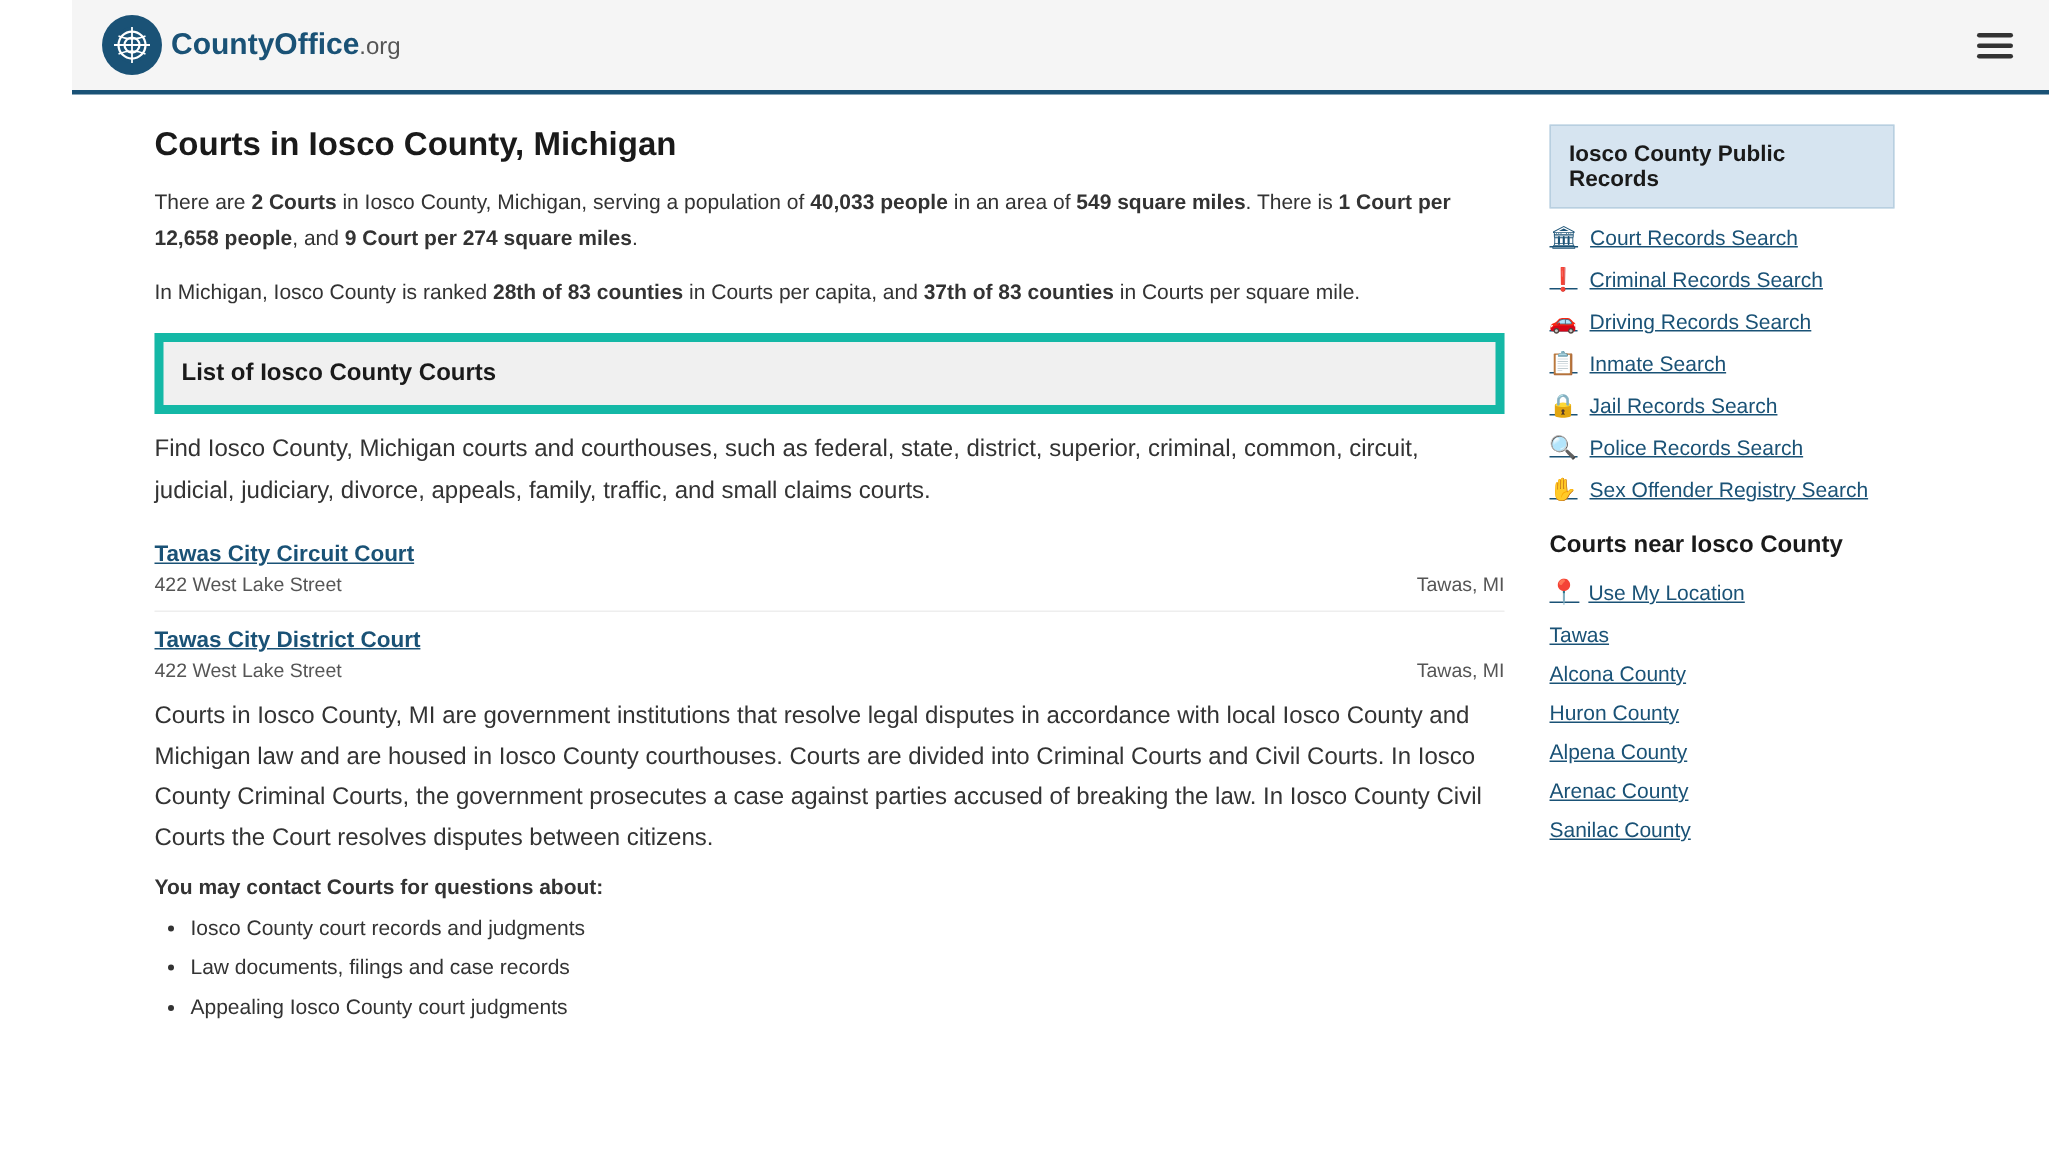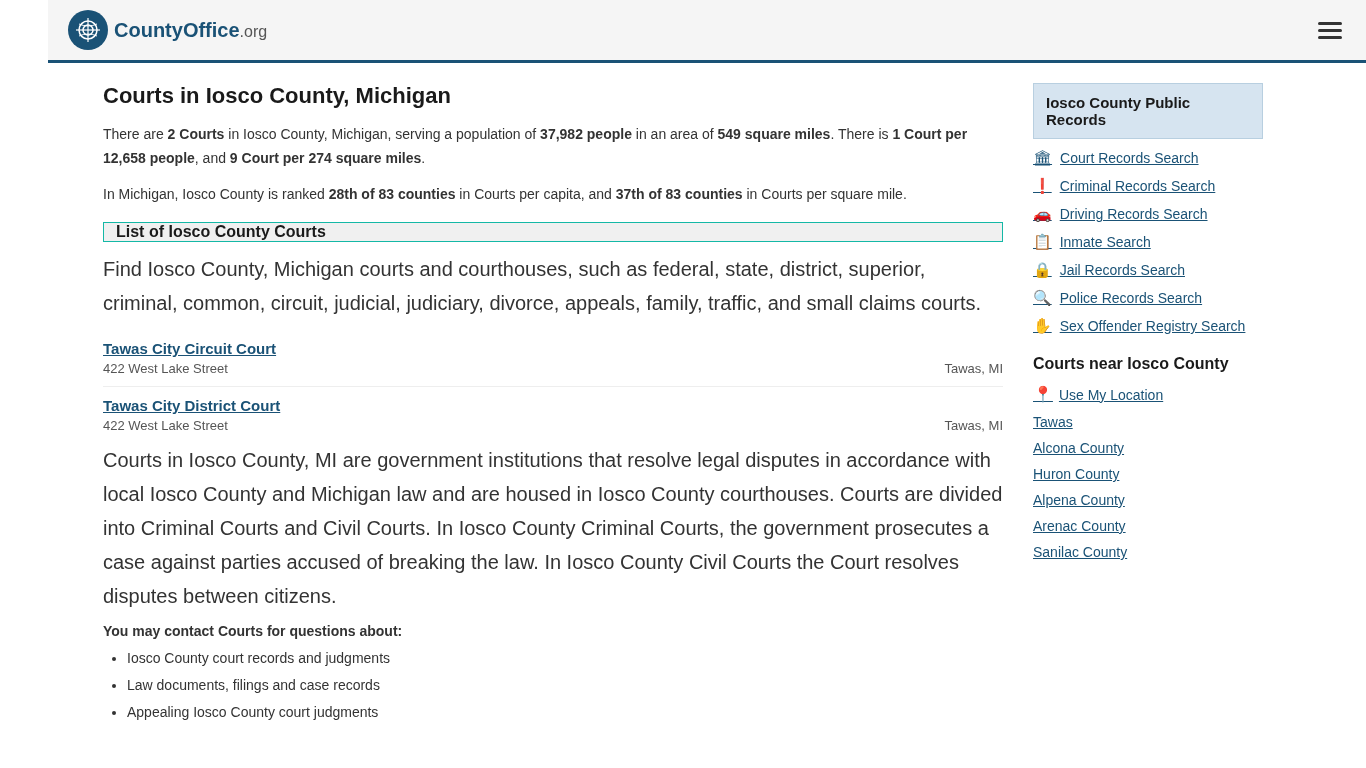--- a/index.html
+++ b/index.html
@@ -123,26 +123,26 @@
       font-size: 14px;
       line-height: 1.7;
       margin-bottom: 12px;
       color: #333;
     }
     .summary b { font-weight: bold; }
 
     
     .section-header {
       background: #f0f0f0;
-      padding: 0 12px;
+      padding: 12px 12px;
       font-size: 16px;
       font-weight: bold;
       color: #1a1a1a;
       margin: 16px 0 10px 0;
-      border: 1px solid #14b8a6;
+      border: 6px solid #14b8a6;
     }
 
     
     .court-item {
       padding: 10px 0;
       border-bottom: 1px solid #eee;
     }
     .court-item:last-child {
       border-bottom: none;
     }
@@ -158,21 +158,21 @@
     .court-details {
       display: flex;
       justify-content: space-between;
       font-size: 13px;
       color: #555;
       text-align: center;
     }
 
     
     .about-text {
-      font-size: 20px;
+      font-size: 16px;
       line-height: 1.7;
       color: #333;
       margin-bottom: 10px;
     }
     .contact-heading {
       font-weight: bold;
       margin-bottom: 6px;
     }
     .bullet-list {
       list-style: disc;
@@ -270,21 +270,21 @@
 </header>
 
 <div class="container">
 
   <div class="main-content">
 
     <h1 class="page-title">Courts in Iosco County, Michigan</h1>
 
 
     <p class="summary">
-      There are <b>2 Courts</b> in Iosco County, Michigan, serving a population of <b>37,982 people</b> in an area of <b>549 square miles</b>. There is <b>1 Court per 12,658 people</b>, and <b>9 Court per 274 square miles</b>.
+      There are <b>2 Courts</b> in Iosco County, Michigan, serving a population of <b>40,033 people</b> in an area of <b>549 square miles</b>. There is <b>1 Court per 12,658 people</b>, and <b>9 Court per 274 square miles</b>.
     </p>
 
     <p class="summary">
       In Michigan, Iosco County is ranked <b>28th of 83 counties</b> in Courts per capita, and <b>37th of 83 counties</b> in Courts per square mile.
     </p>
 
     <div class="section-header">List of Iosco County Courts</div>
 
     <p class="about-text">Find Iosco County, Michigan courts and courthouses, such as federal, state, district, superior, criminal, common, circuit, judicial, judiciary, divorce, appeals, family, traffic, and small claims courts.</p>
 

